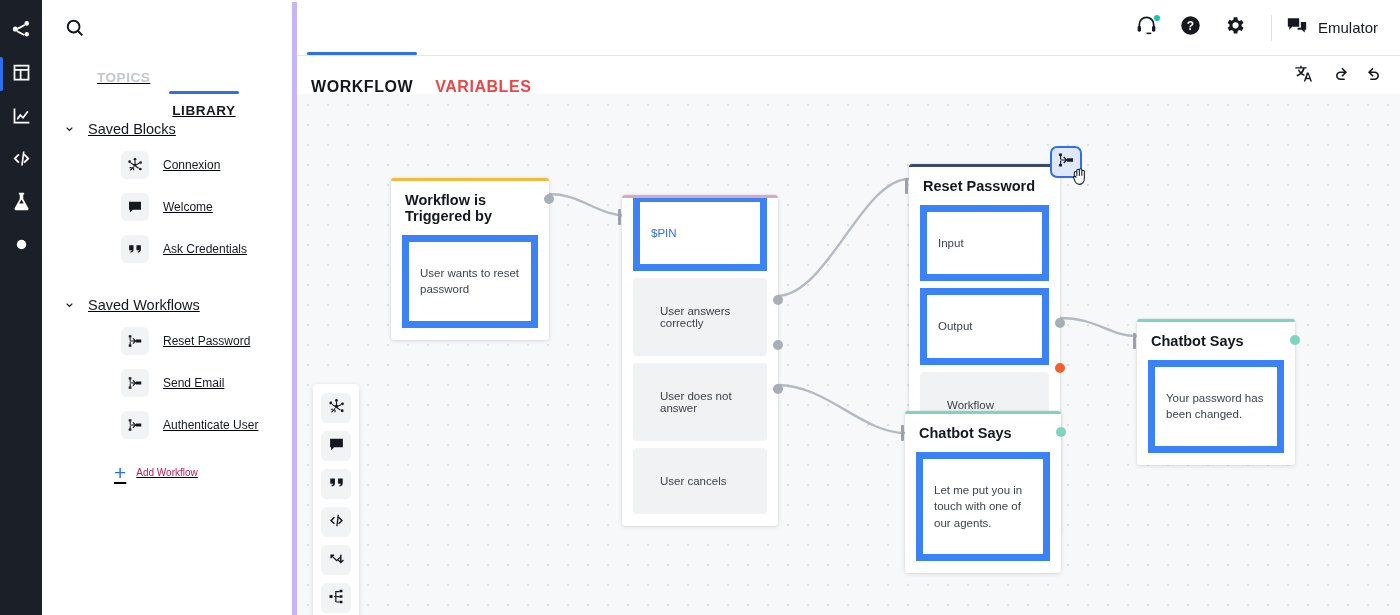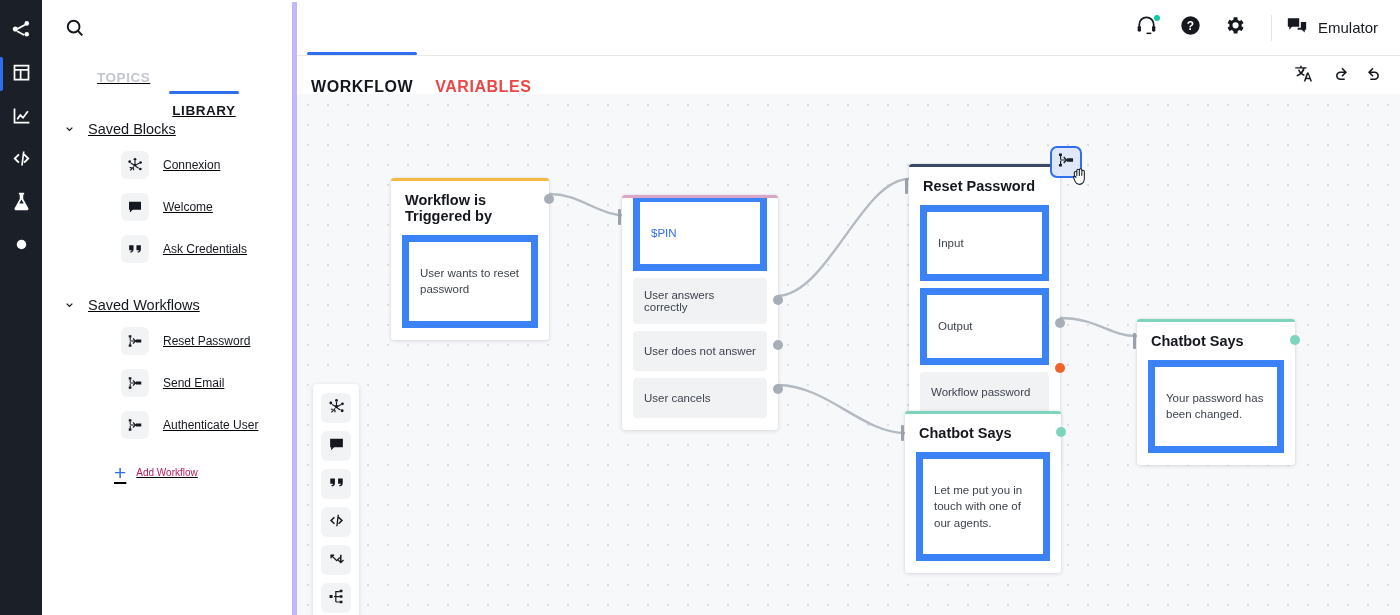--- a/index.html
+++ b/index.html
@@ -137,21 +137,21 @@
   .node.teal::before  { background: #7fd4bd; }
   .node-title { font-size: 14.5px; font-weight: 700; color: #14181e;
                 padding: 14px 0 11px 3px; }
   .slot-outline {
     border: 7px solid #3b82f6; border-radius: 0;
     padding: 23px 11px; font-size: 11.5px; color: #3d434c; line-height: 1.42;
     min-height: 40px; display: flex; align-items: center;
   }
   .slot-outline.tall { min-height: 46px; }
   .slot-fill {
-    background: #f1f2f4; border-radius: 4px; padding: 11px;
+    background: #f1f2f4; border-radius: 4px; padding: 27px;
     font-size: 11.5px; color: #3d434c; min-height: 40px;
     display: flex; align-items: center; margin-top: 7px;
   }
   .slot-gap { margin-top: 7px; }
   .var { color: #2f6fed; }
 
   
   .port { position: absolute; width: 10px; height: 10px; border-radius: 50%;
           background: #a8aeb7; }
   .port.teal { background: #7fd4bd; }

